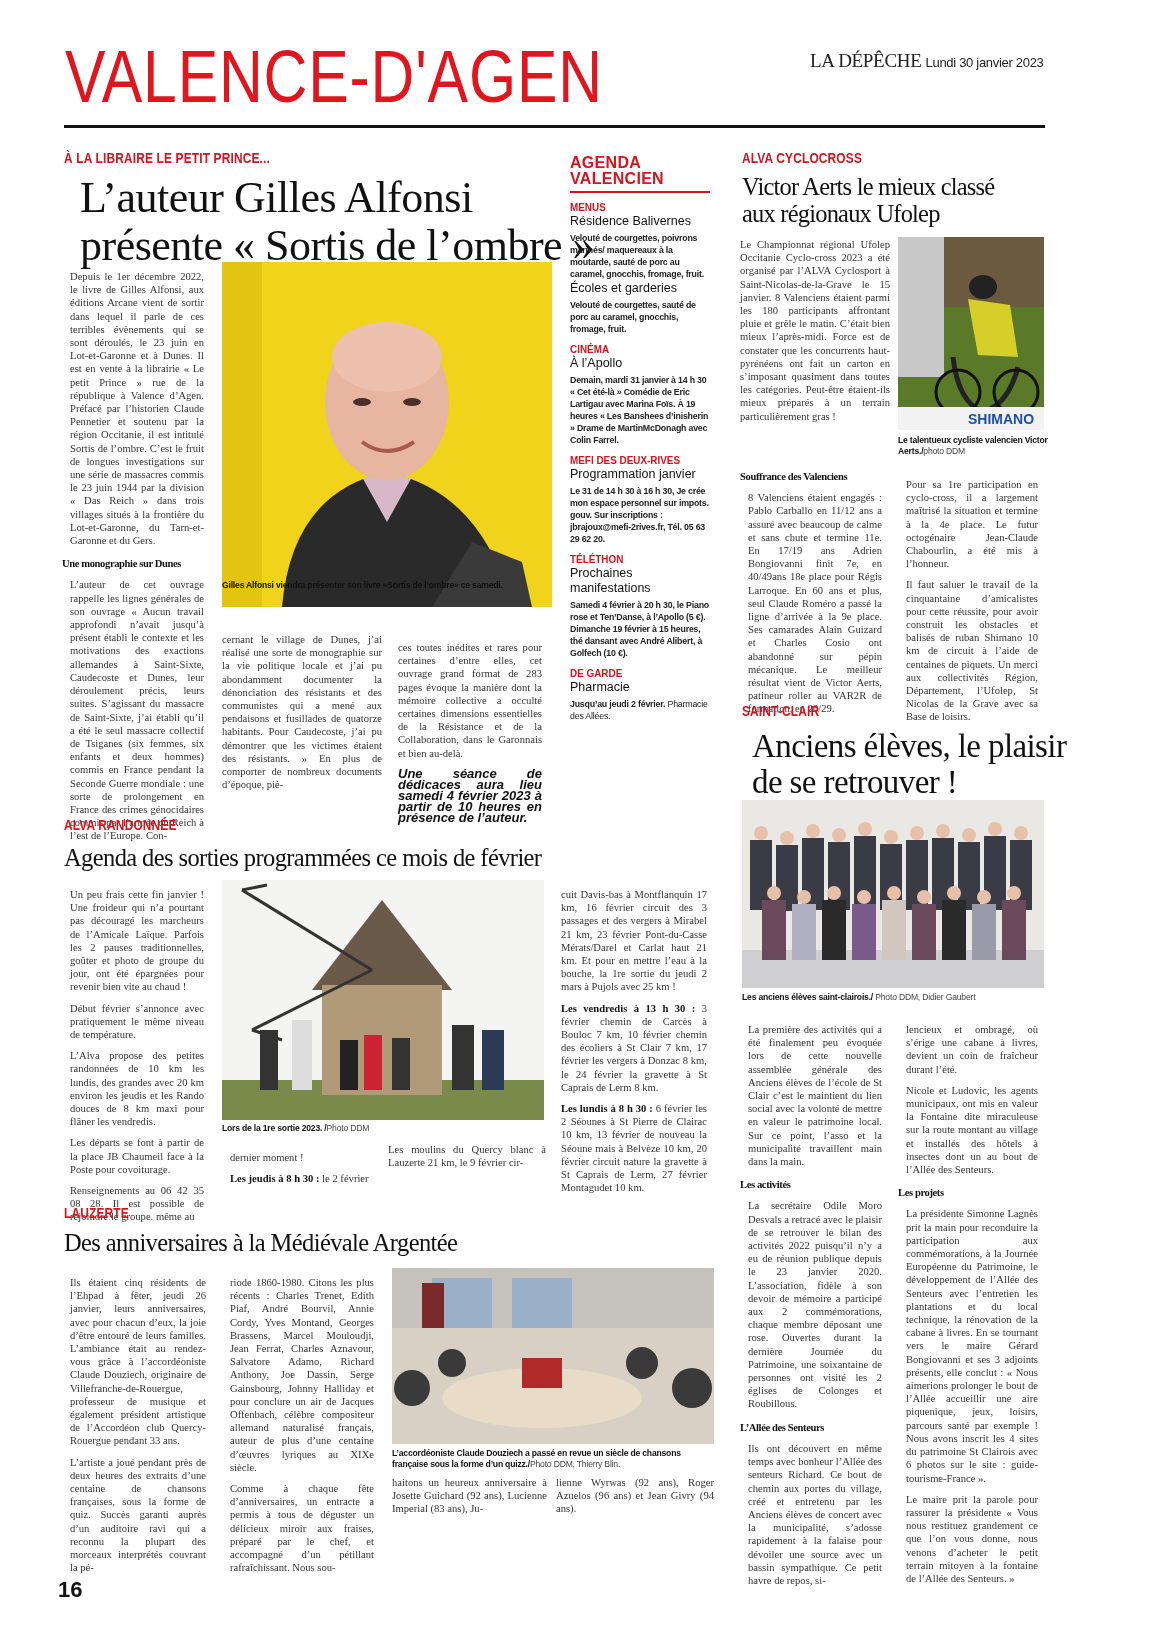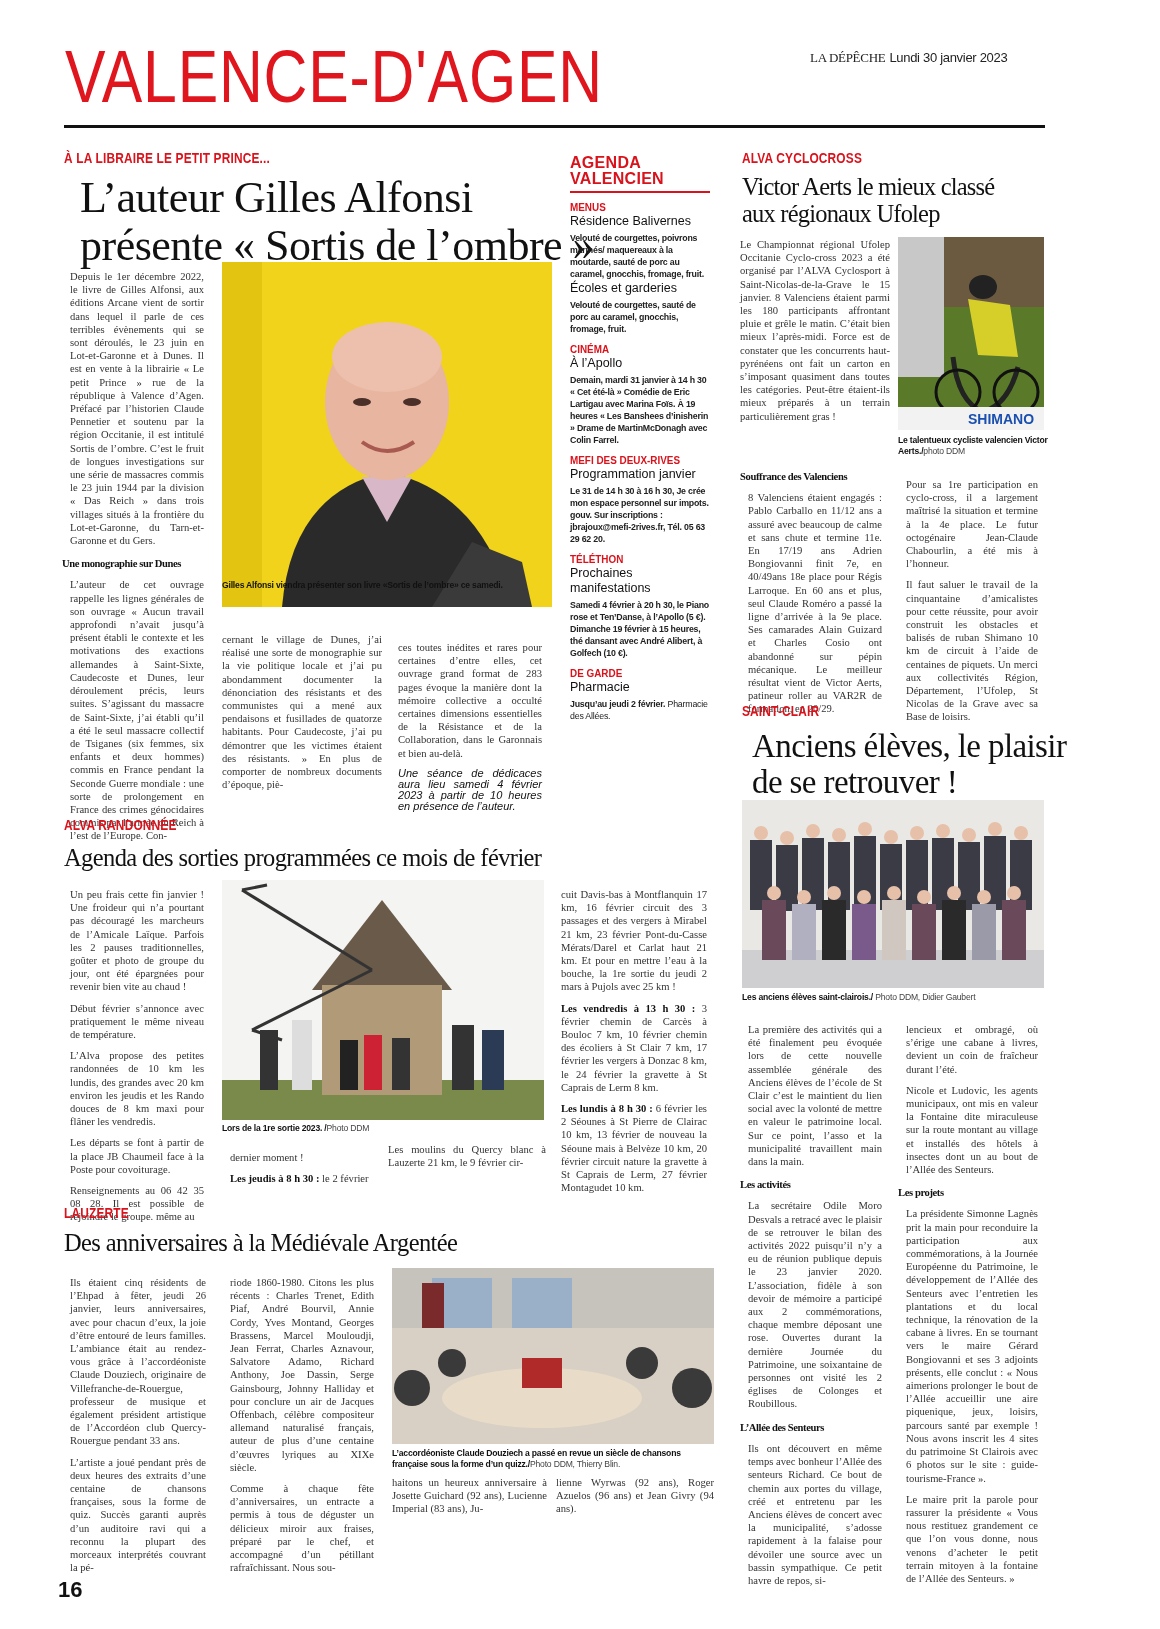--- a/index.html
+++ b/index.html
@@ -1,38 +1,38 @@
 <!DOCTYPE html>
 <html><head>
 <meta charset="utf-8">
 <style>
 *{box-sizing:border-box;margin:0;padding:0}
 body{width:1160px;height:1629px;background:#fff;position:relative;overflow:hidden;font-family:"Liberation Serif",serif;color:#222}
 .abs{position:absolute}
 .masthead{left:65px;top:40px;font-family:"Liberation Sans",sans-serif;font-size:74px;color:#e0161f;letter-spacing:1px;font-weight:normal;transform:scaleX(0.82);transform-origin:left top;line-height:1}
 .dateline{left:810px;top:50px;font-family:"Liberation Sans",sans-serif;font-size:13px;color:#222;letter-spacing:-0.3px}
-.dateline b{font-family:"Liberation Serif",serif;font-weight:normal;font-size:13px;margin-right:4px}
+.dateline b{font-family:"Liberation Serif",serif;font-weight:normal;font-size:19px;margin-right:4px}
 .rule{left:64px;top:125px;width:981px;height:3px;background:#111}
 .kicker{font-family:"Liberation Sans",sans-serif;font-weight:bold;color:#d9121b;font-size:14px;transform:scaleX(0.85);transform-origin:left;white-space:nowrap;letter-spacing:0.2px}
 .headline{font-family:"Liberation Serif",serif;color:#111;line-height:1.1;letter-spacing:-0.5px}
 .body{font-family:"Liberation Serif",serif;font-size:10.6px;line-height:13.2px;color:#333;text-align:justify;hyphens:auto}
 .body p{margin:8px}
 .body .sub{font-weight:bold;color:#111;display:block;margin-top:10px;letter-spacing:-0.4px}
 .body b{color:#111}
 .caption{font-family:"Liberation Sans",sans-serif;font-size:8.6px;line-height:11px;color:#111;font-weight:bold;letter-spacing:-0.2px}
 .caption span{font-weight:normal;color:#444}
 .photo{overflow:hidden}
 
 .agenda{left:570px;top:155px;width:140px}
 .ag-title{font-family:"Liberation Sans",sans-serif;font-weight:bold;color:#d9121b;font-size:16px;line-height:16px;text-align:left;letter-spacing:0.3px;padding-bottom:4px;border-bottom:2px solid #d9121b;margin-bottom:6px}
 .ag-sec{font-family:"Liberation Sans",sans-serif;font-weight:bold;color:#d9121b;font-size:11px;margin-top:8px;transform:scaleX(0.9);transform-origin:left}
 .ag-h{font-family:"Liberation Sans",sans-serif;font-size:12.5px;color:#111;margin:1px 0 3px;line-height:15px}
 .ag-t{font-family:"Liberation Sans",sans-serif;font-size:8.8px;line-height:12px;color:#222;font-weight:bold;letter-spacing:-0.2px}
 .ag-t b{font-weight:900}
-.ag-note{font-family:"Liberation Sans",sans-serif;font-size:11px;line-height:11px;font-style:italic;font-weight:normal;color:#111}
+.ag-note{font-family:"Liberation Sans",sans-serif;font-size:13px;line-height:11px;font-style:italic;font-weight:bold;color:#111}
 .pagenum{left:58px;top:1577px;font-family:"Liberation Sans",sans-serif;font-weight:bold;font-size:22px;color:#111}
 </style>
 </head>
 <body>
 
 <div class="abs masthead">VALENCE-D'AGEN</div>
 <div class="abs dateline"><b>LA DÉPÊCHE</b><span>Lundi 30 janvier 2023</span></div>
 <div class="abs rule"></div>
 
 <div class="abs kicker" style="left:64px;top:150px">À LA LIBRAIRE LE PETIT PRINCE...</div>

